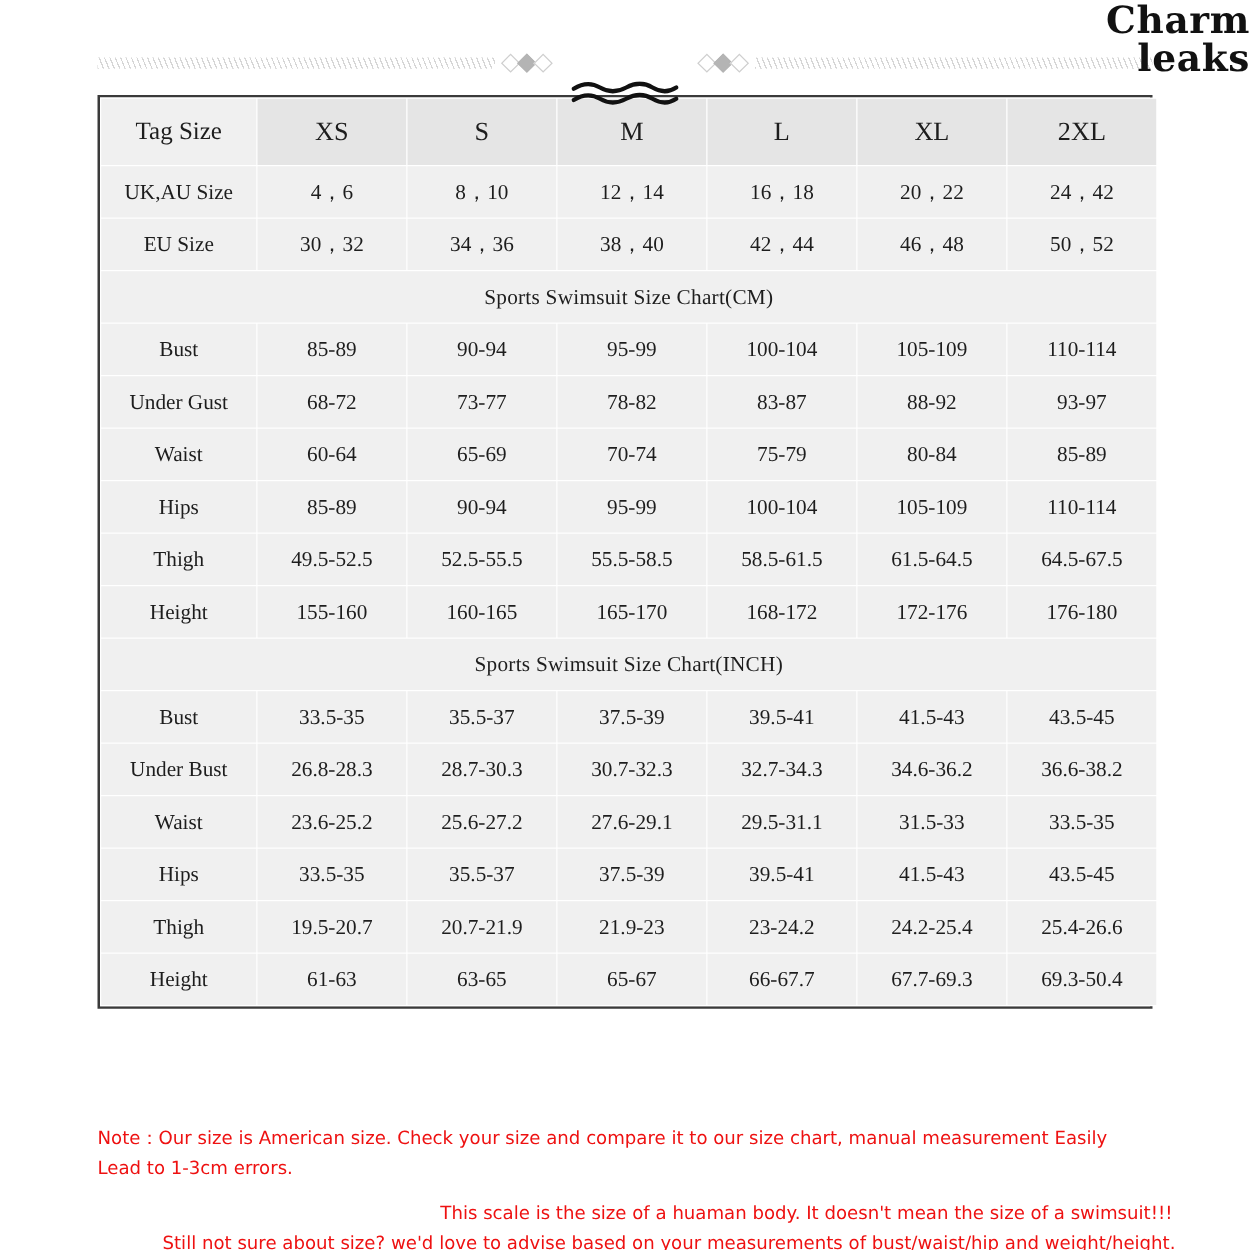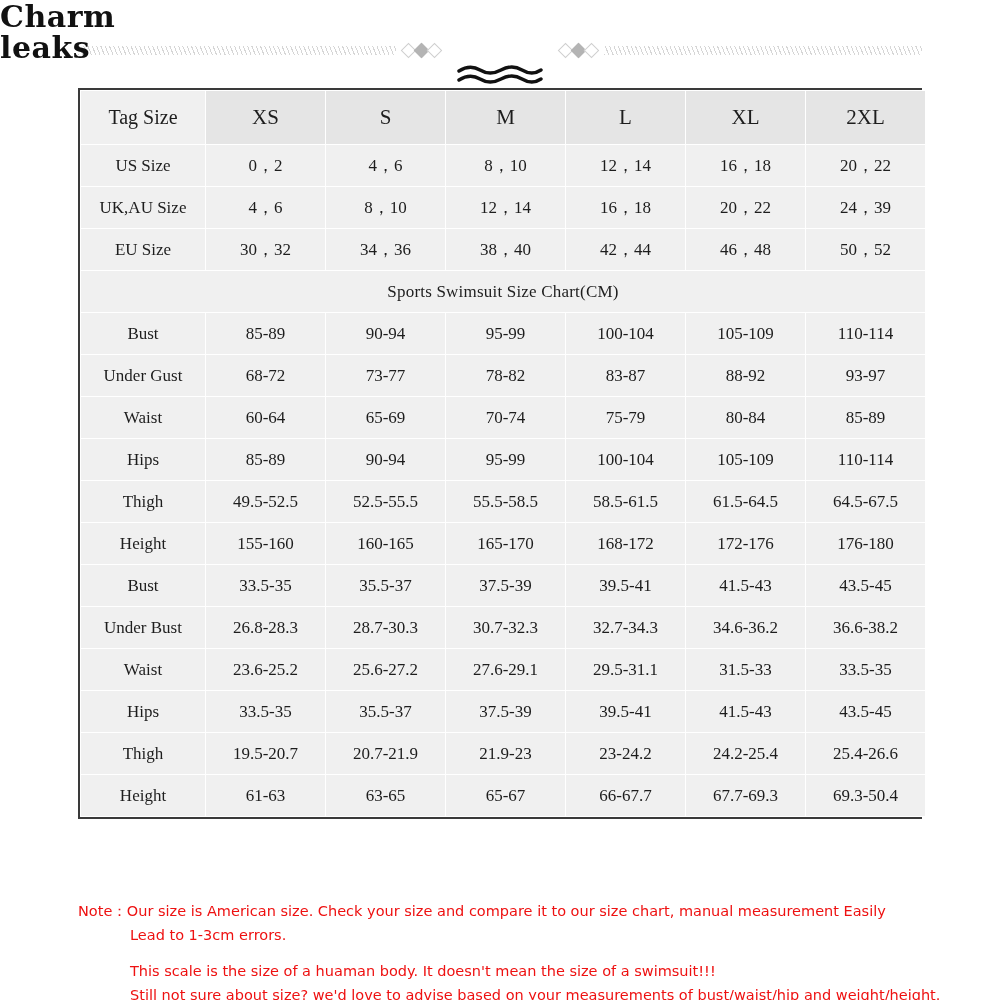--- a/index.html
+++ b/index.html
@@ -25,21 +25,21 @@
   .header {
     position: relative;
     height: 88px;
     width: 100%;
   }
   .brand {
     position: absolute;
     left: 0;
     right: 0;
     top: 2px;
-    text-align: left;
+    text-align: right;
     z-index: 3;
   }
   .brand-line {
     font-family: "DejaVu Serif", serif;
     font-weight: bold;
     color: #111111;
     letter-spacing: 0.5px;
     line-height: 1.02;
   }
   .brand-charm { font-size: 30px; }
@@ -85,21 +85,21 @@
   }
   .dia.filled {
     background: #b4b4b4;
     border-color: #b4b4b4;
   }
 
   
   .table-wrap {
     position: absolute;
     left: 78px;
-    top: 88px;
+    top: 76px;
     width: 844px;
     border: 2px solid #3a3a3a;
     box-sizing: border-box;
     background: #ffffff;
   }
   table.size-chart {
     border-collapse: separate;
     border-spacing: 1px;
     width: 100%;
     background: #ffffff;
@@ -157,24 +157,24 @@
   }
   .note-block-1 {
     display: block;
     margin-bottom: 10px;
   }
   .note-line {
     display: block;
     white-space: nowrap;
   }
   .note-first { margin-bottom: 9px; }
-  .note-indent { margin-left: 52px; }
+  .note-indent { }
   .note-block-2 { margin-top: 22px; }
   .note-block-2 .note-line { margin-left: 52px; }
-  .note-gap { margin-bottom: 9px; }
+  .note-gap { margin-bottom: 9px; text-align: right; }
 </style>
 </head>
 <body>
 
 <div class="page">
 
   <div class="header">
 
     <div class="rule rule-left">
       <div class="hatch"></div>
@@ -222,38 +222,29 @@
         <tr class="head-row">
           <td class="label">Tag Size</td>
           <td class="dark">XS</td>
           <td class="light">S</td>
           <td class="dark">M</td>
           <td class="light">L</td>
           <td class="dark">XL</td>
           <td class="light">2XL</td>
         </tr>
 
-        <tr>
-          <td class="label">US Size</td>
-          <td class="dark">0，2</td>
-          <td class="light">4，6</td>
-          <td class="dark">8，10</td>
-          <td class="light">12，14</td>
-          <td class="dark">16，18</td>
-          <td class="light">20，22</td>
-        </tr>
 
         <tr>
           <td class="label">UK,AU Size</td>
           <td class="dark">4，6</td>
           <td class="light">8，10</td>
           <td class="dark">12，14</td>
           <td class="light">16，18</td>
           <td class="dark">20，22</td>
-          <td class="light">24，39</td>
+          <td class="light">24，42</td>
         </tr>
 
         <tr>
           <td class="label">EU Size</td>
           <td class="dark">30，32</td>
           <td class="light">34，36</td>
           <td class="dark">38，40</td>
           <td class="light">42，44</td>
           <td class="dark">46，48</td>
           <td class="light">50，52</td>
@@ -316,20 +307,23 @@
         <tr>
           <td class="label">Height</td>
           <td class="dark">155-160</td>
           <td class="light">160-165</td>
           <td class="dark">165-170</td>
           <td class="light">168-172</td>
           <td class="dark">172-176</td>
           <td class="light">176-180</td>
         </tr>
 
+        <tr>
+          <td class="banner" colspan="7">Sports Swimsuit Size Chart(INCH)</td>
+        </tr>
 
         <tr>
           <td class="label">Bust</td>
           <td class="dark">33.5-35</td>
           <td class="light">35.5-37</td>
           <td class="dark">37.5-39</td>
           <td class="light">39.5-41</td>
           <td class="dark">41.5-43</td>
           <td class="light">43.5-45</td>
         </tr>

